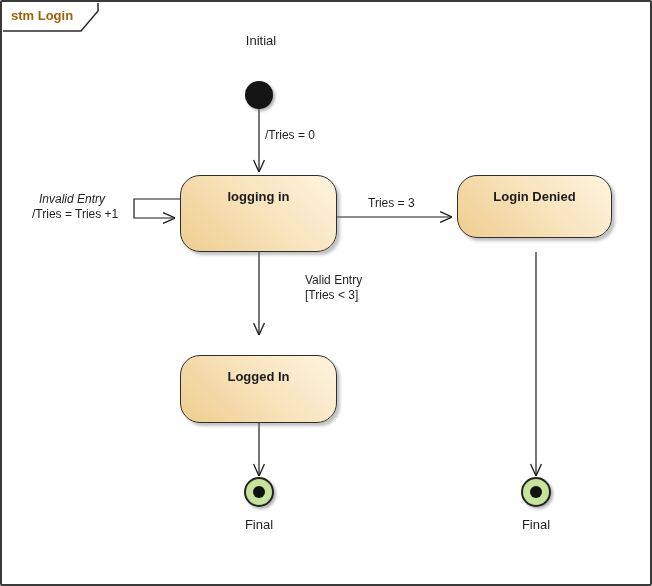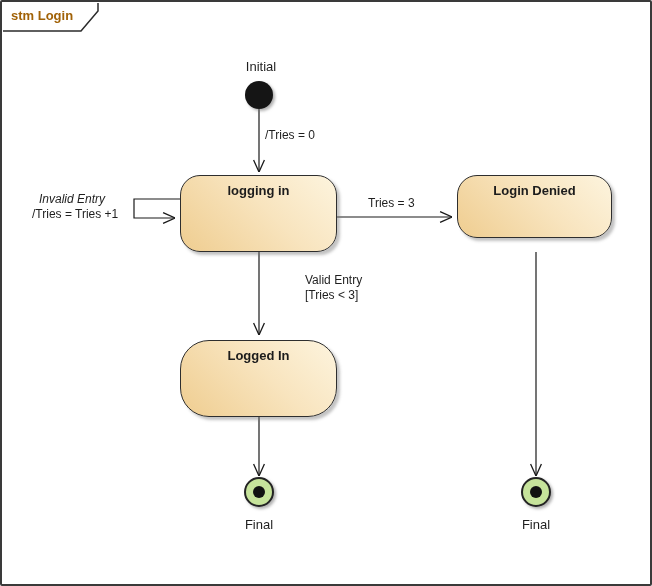--- a/index.html
+++ b/index.html
@@ -25,37 +25,37 @@
     position: absolute;
     box-sizing: border-box;
     border: 1.5px solid #2e2e2e;
     border-radius: 20px;
     background: linear-gradient(225deg, #FDF4DE 0%, #F8E4BE 45%, #EFCD90 100%);
     box-shadow: 3px 3px 3px rgba(120,120,120,0.45);
     text-align: center;
   }
   .state .state-label {
     display: block;
-    padding-top: 7px;
+    padding-top: 13px;
     font-size: 13px;
     font-weight: bold;
     color: #1c1c1c;
   }
   #state-logging-in { left: 178px; top: 173px; width: 157px; height: 77px; }
   #state-login-denied { left: 455px; top: 173px; width: 155px; height: 63px; }
-  #state-logged-in { left: 178px; top: 338px; width: 157px; height: 77px; border-radius: 29px; }
+  #state-logged-in { left: 178px; top: 353px; width: 157px; height: 68px; }
   .lbl {
     position: absolute;
     font-size: 12px;
     color: #1f1f1f;
     white-space: nowrap;
     line-height: 15px;
   }
   .lbl.centered { transform: translateX(-50%); }
-  #lbl-initial { left: 259px; top: 57px; font-size: 13px; }
+  #lbl-initial { left: 259px; top: 31px; font-size: 13px; }
   #lbl-tries0 { left: 263px; top: 126px; text-align: center; }
   #lbl-self-loop { left: 30px; top: 190px; }
   #lbl-tries3 { left: 366px; top: 194px; }
   #lbl-valid { left: 267px; top: 271px; margin-left: 36px; }
   #lbl-final-left { left: 257px; top: 515px; font-size: 13px; }
   #lbl-final-right { left: 534px; top: 515px; font-size: 13px; }
   .shadowed { filter: drop-shadow(2px 2px 1.5px rgba(110,110,110,0.55)); }
 </style>
 </head>
 <body>

